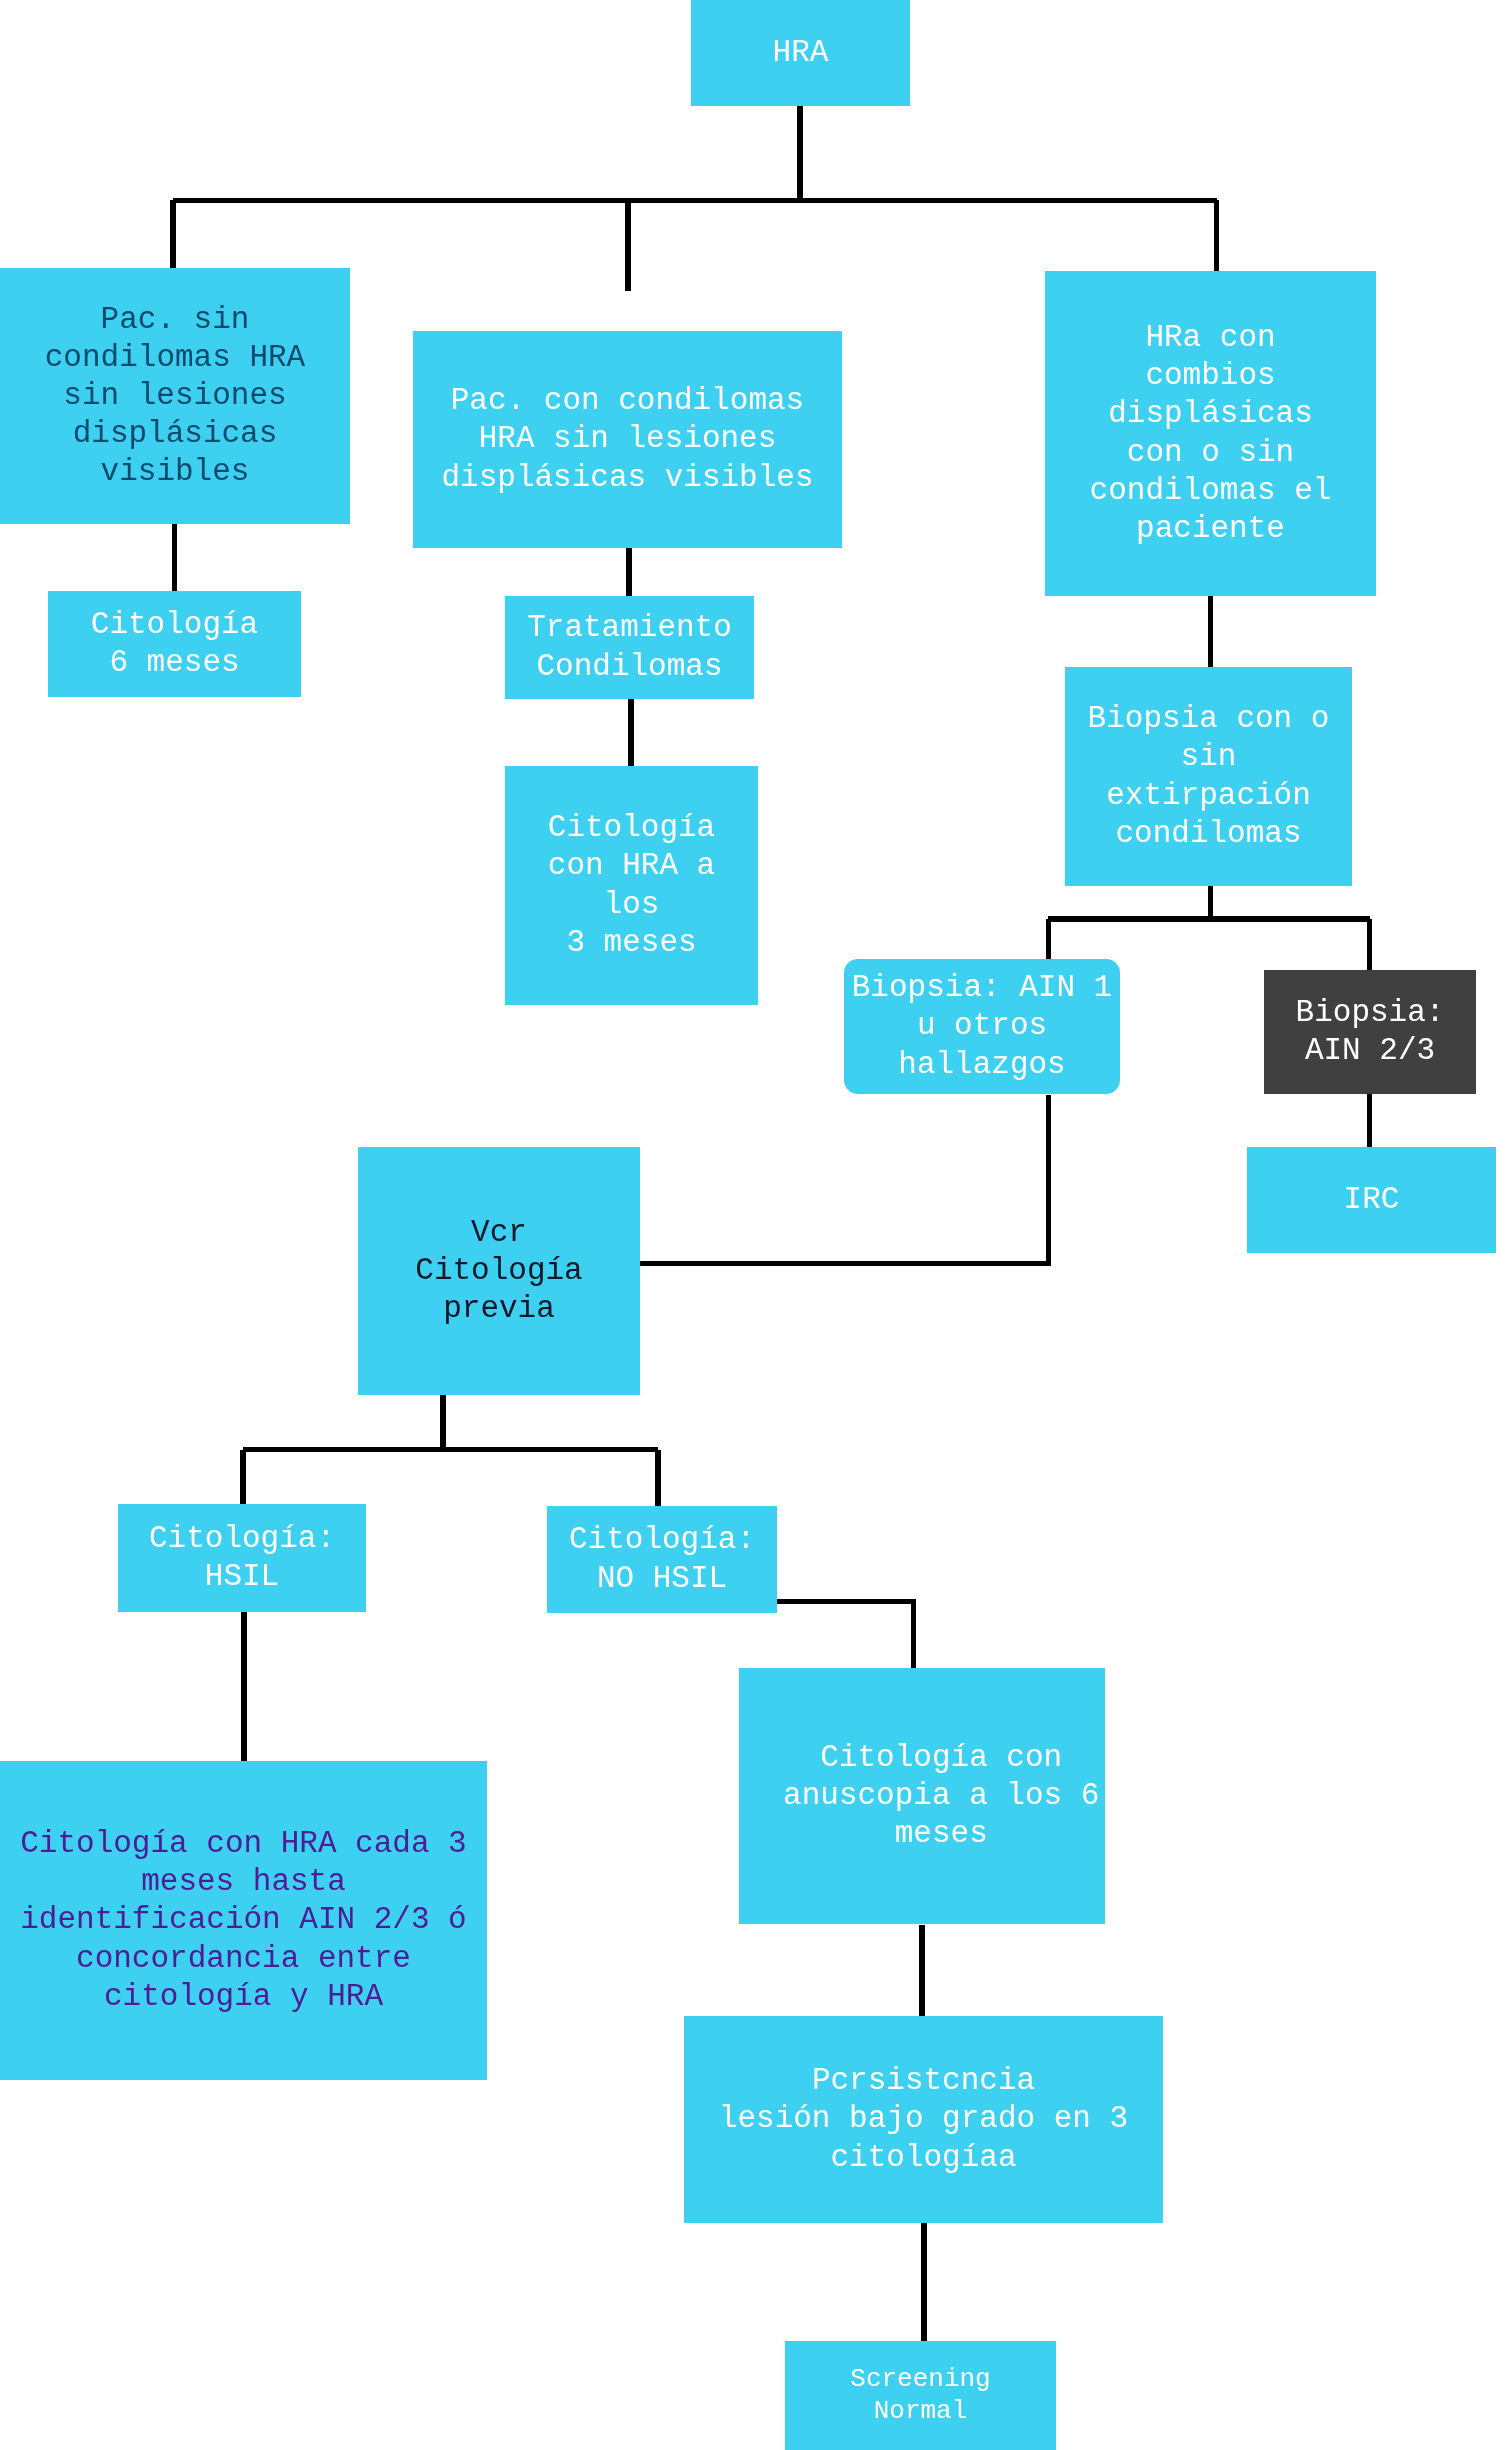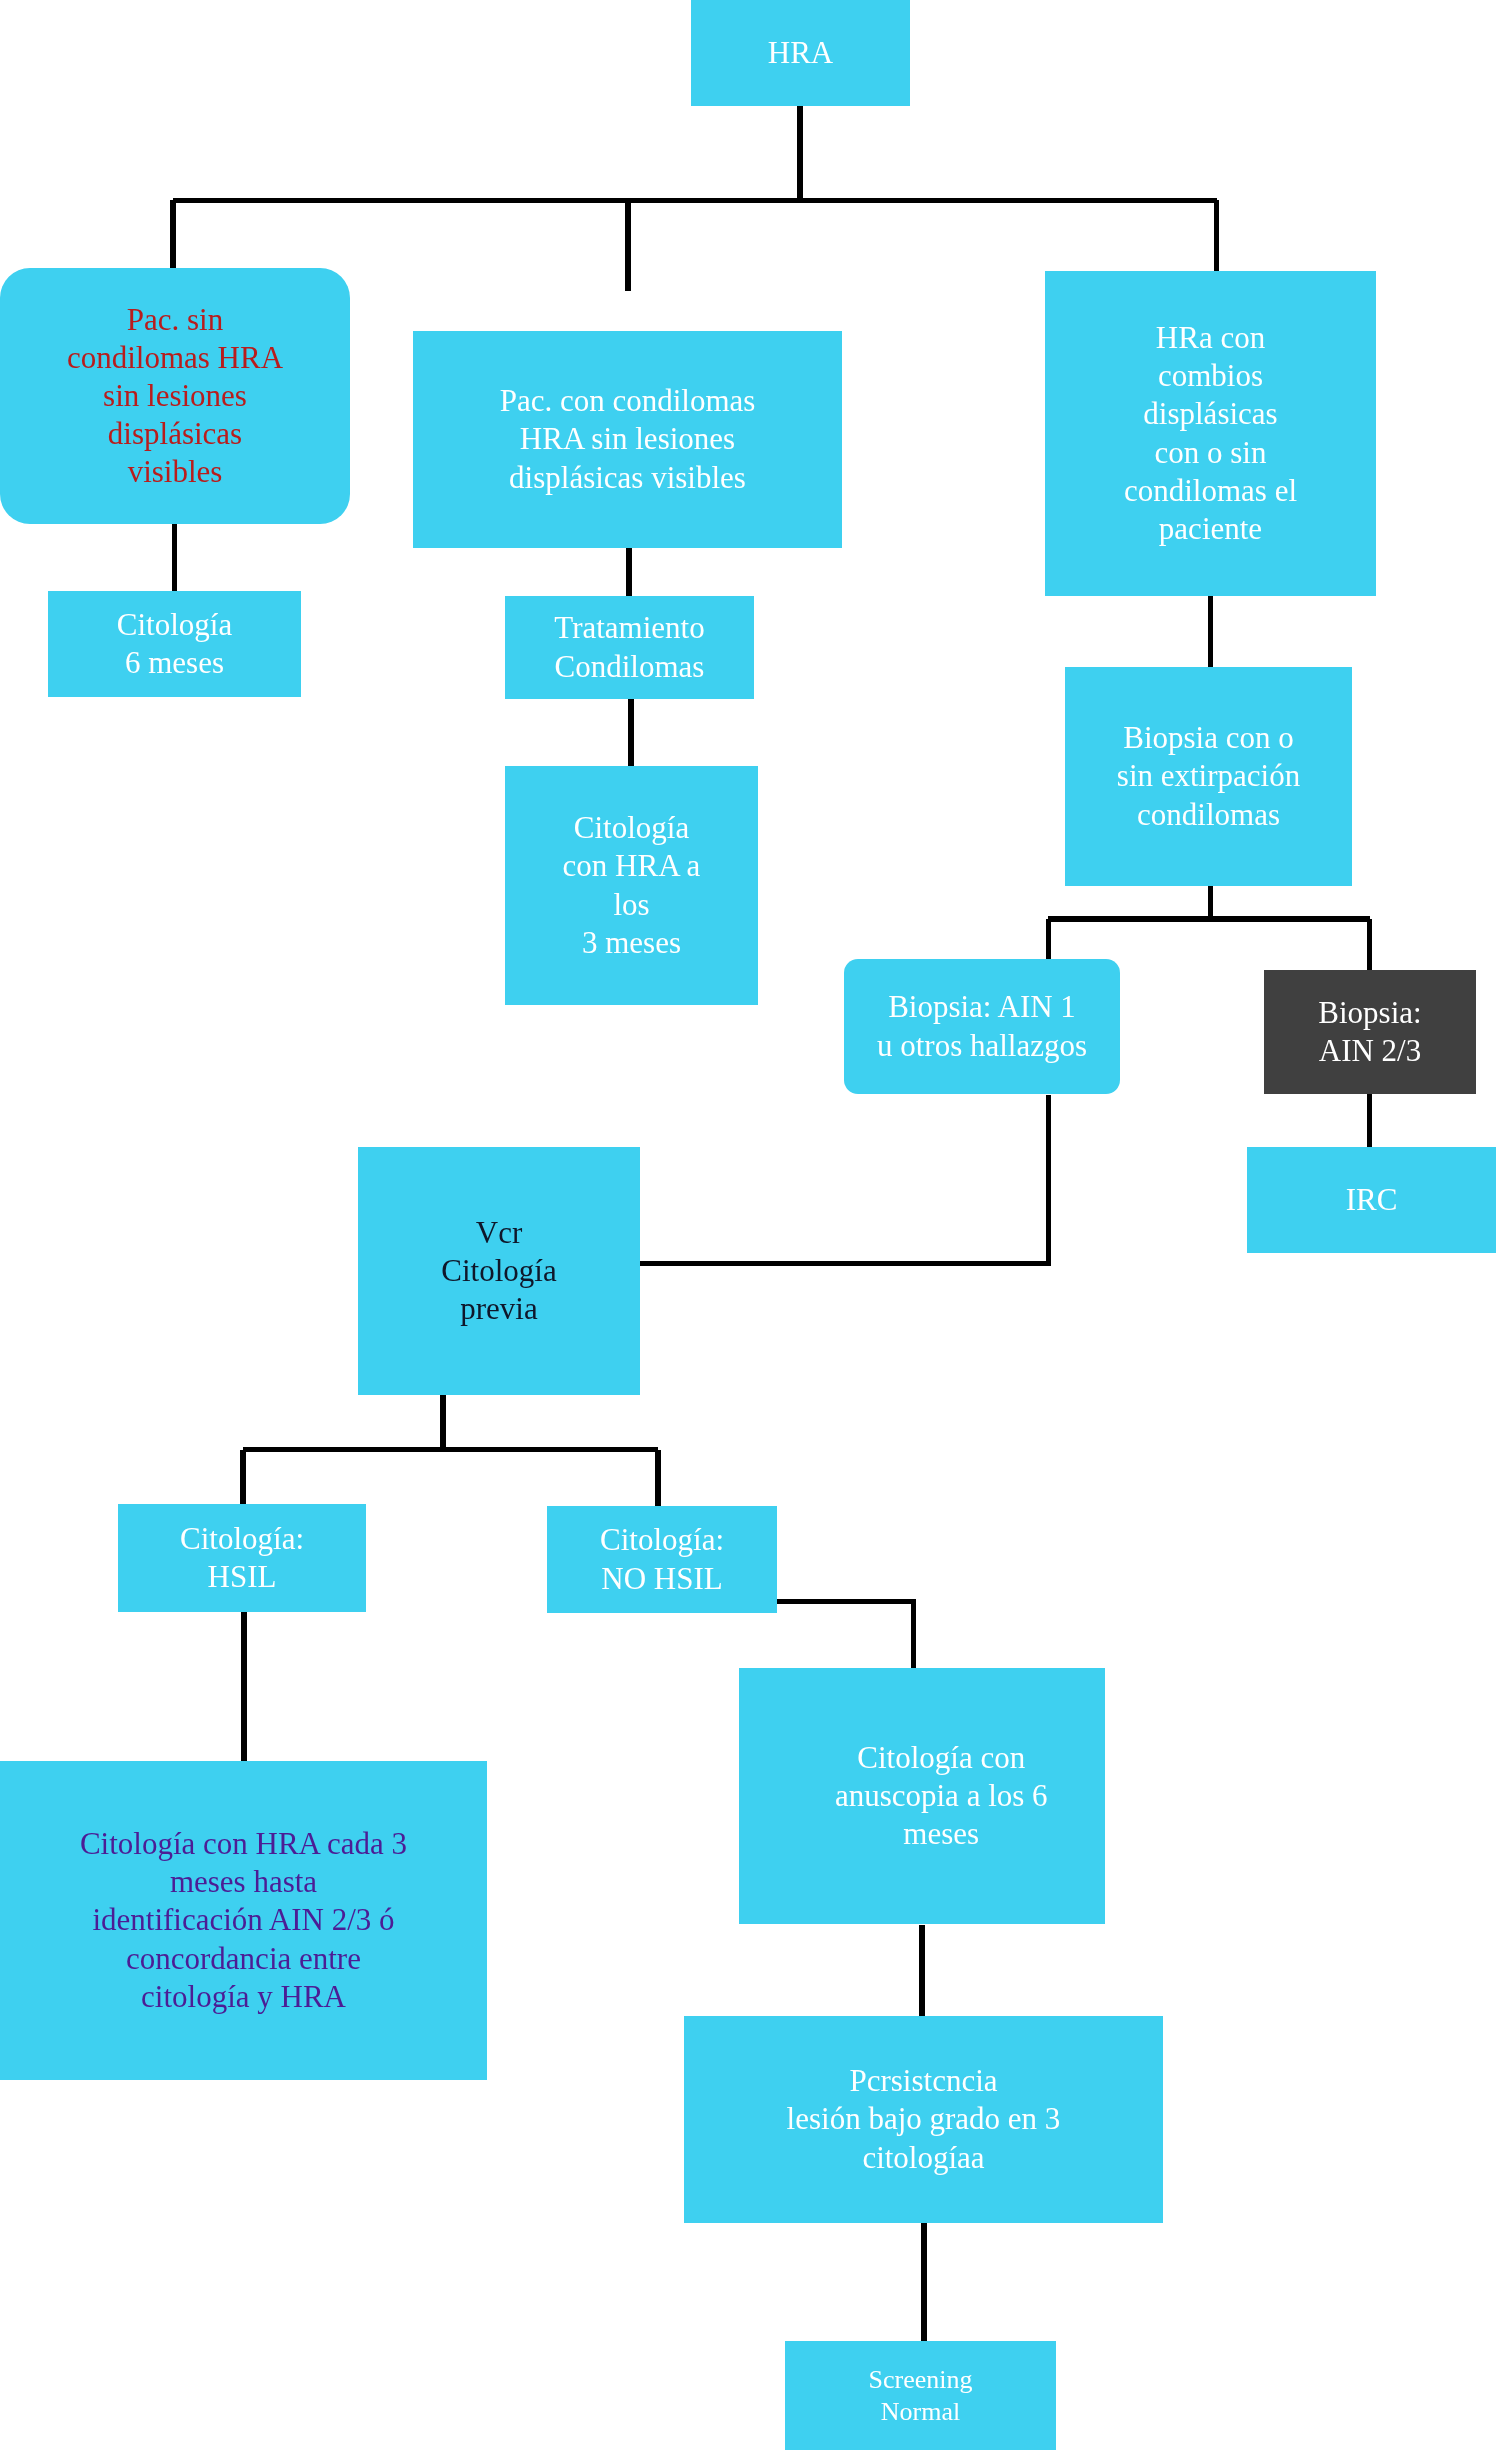--- a/index.html
+++ b/index.html
@@ -6,21 +6,21 @@
     margin: 0;
     padding: 0;
     background: #ffffff;
   }
   #canvas {
     position: relative;
     width: 1510px;
     height: 2450px;
     background: #ffffff;
     overflow: hidden;
-    font-family: Liberation Serif, serif;
+    font-family: Liberation Mono, monospace;
   }
   #edges {
     position: absolute;
     left: 0;
     top: 0;
     width: 1510px;
     height: 2450px;
     pointer-events: none;
   }
   .node {
@@ -84,21 +84,21 @@
       <path d="M 1136 2342 L 1336 2342 L 1336 2440"></path>
 
       <path d="M 1348 2815 L 1348 2948"></path>
 
       <path d="M 1351 3250 L 1351 3423"></path>
     </g>
   </svg>
 
   <div class="node" style="left: 691px; top: 0px; width: 219px; height: 106px; font-size: 31px; background: rgb(62, 208, 240); color: rgb(255, 255, 255);">HRA</div>
 
-  <div class="node" style="left: 0px; top: 268px; width: 350px; height: 256px; font-size: 31px; background: rgb(62, 208, 240); color: #b91c1c; border-radius: 30px;">Pac. sin
+  <div class="node" style="left: 0px; top: 268px; width: 350px; height: 256px; font-size: 31px; background: rgb(62, 208, 240); color: #0c4a6e;">Pac. sin
 condilomas HRA
 sin lesiones
 displásicas
 visibles</div>
 
   <div class="node" style="left: 413px; top: 291px; width: 429px; height: 217px; font-size: 31px; background: rgb(62, 208, 240); color: rgb(255, 255, 255); margin-top: 40px;">Pac. con condilomas
 HRA sin lesiones
 displásicas visibles</div>
 
   <div class="node" style="left: 1045px; top: 271px; width: 331px; height: 325px; font-size: 31px; background: rgb(62, 208, 240); color: rgb(255, 255, 255);">HRa con

